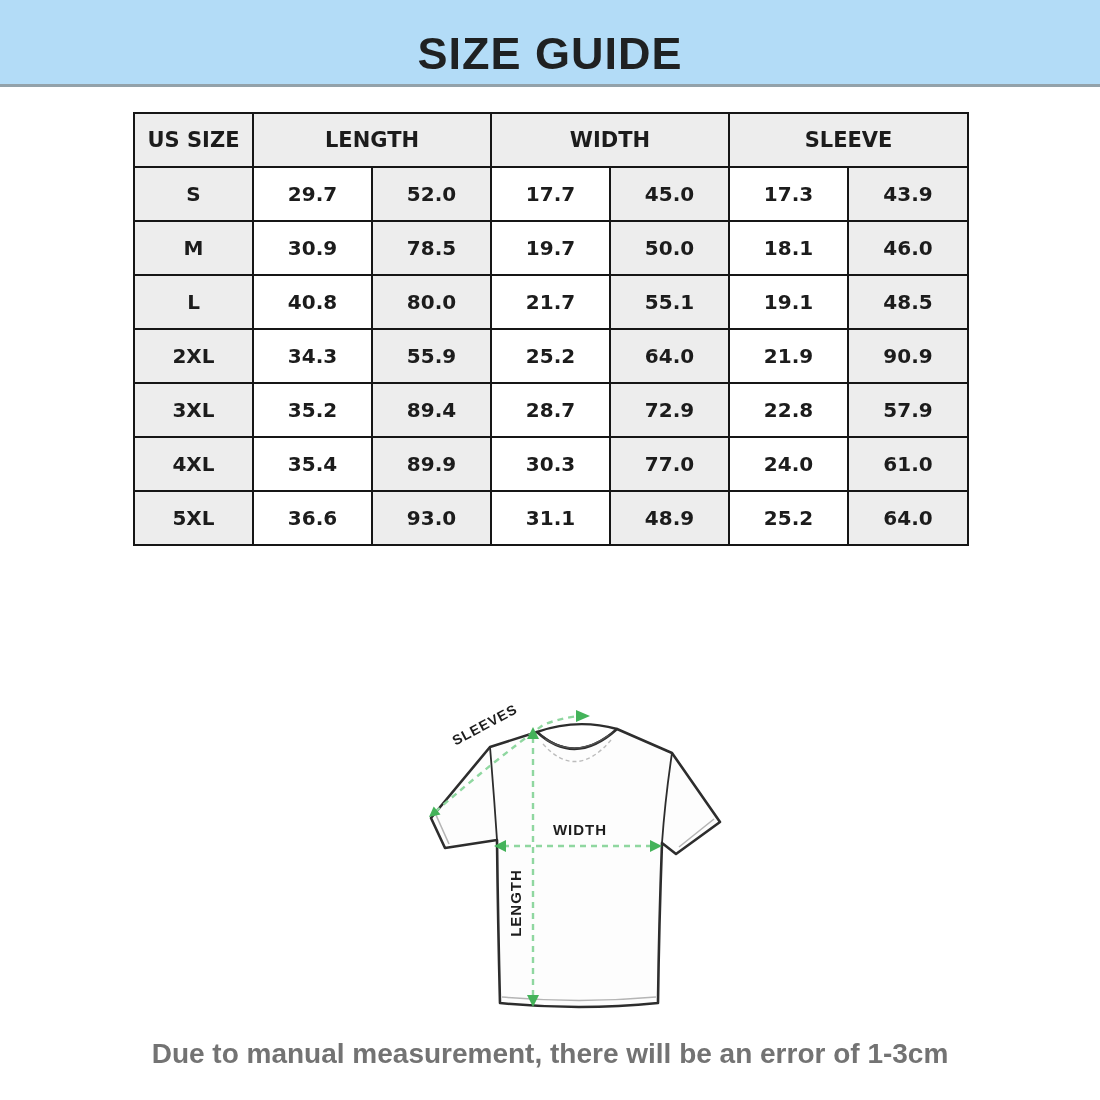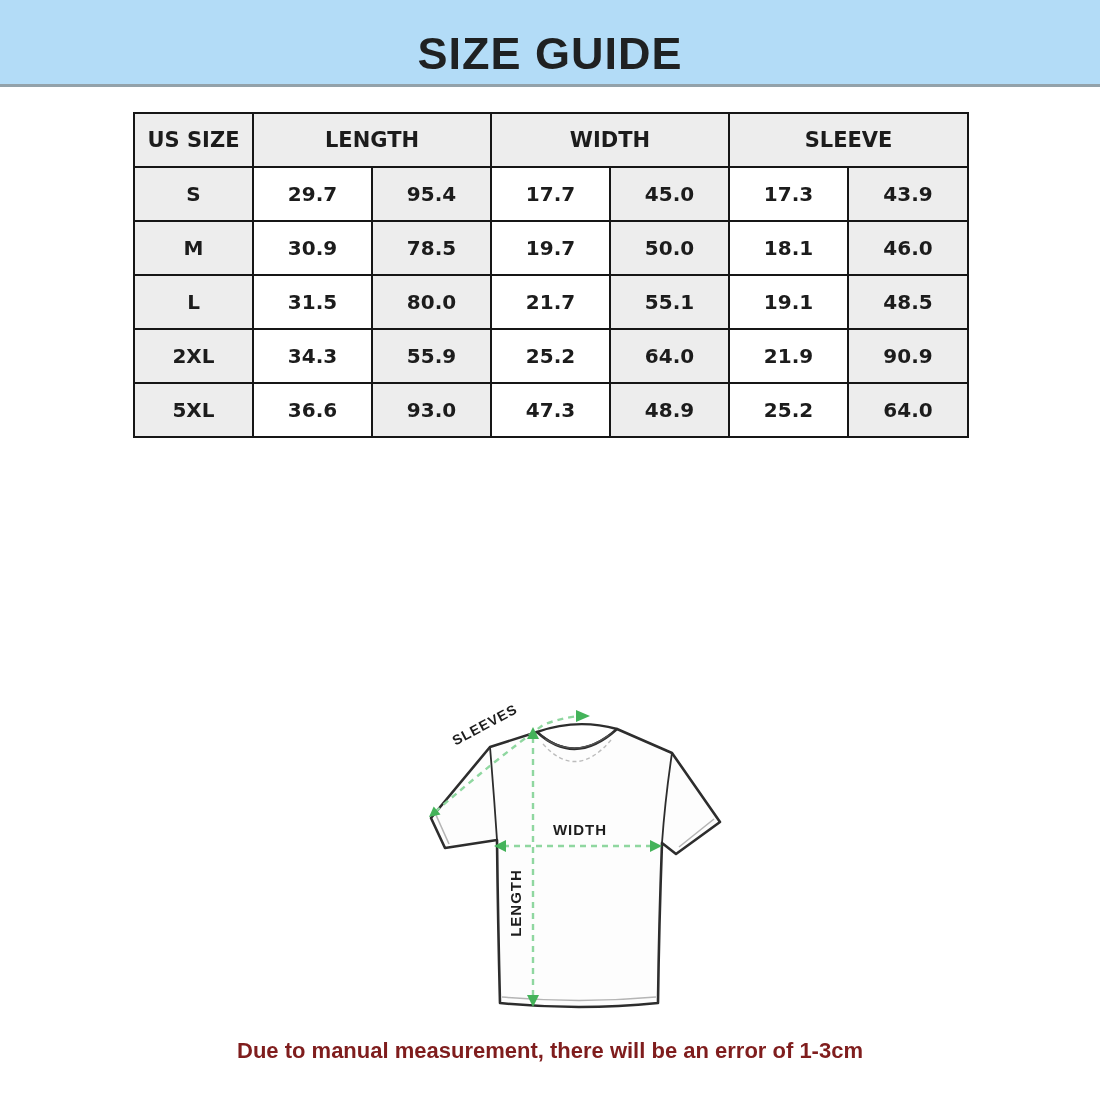--- a/index.html
+++ b/index.html
@@ -61,22 +61,22 @@
     letter-spacing: 1px;
   }
 
   
   .note {
     position: absolute; left: 0; top: 1038px;
     width: 1100px;
     text-align: center;
     font-family: "Liberation Sans", sans-serif;
     font-weight: 700;
-    font-size: 22px;
-    color: #7f1d1d;
+    font-size: 28px;
+    color: #737373;
   }
 </style>
 </head>
 <body>
 
 <div class="banner">
   <span class="title">SIZE GUIDE</span>
 </div>
 
 <table class="size-table">
@@ -92,58 +92,76 @@
   <tbody>
       <tr>
     <th class="shade">US SIZE</th>
     <th class="shade" colspan="2">LENGTH</th>
     <th class="shade" colspan="2">WIDTH</th>
     <th class="shade" colspan="2">SLEEVE</th>
   </tr>
   <tr>
     <td class="shade">S</td>
     <td>29.7</td>
-    <td class="shade">95.4</td>
+    <td class="shade">52.0</td>
     <td>17.7</td>
     <td class="shade">45.0</td>
     <td>17.3</td>
     <td class="shade">43.9</td>
   </tr>
   <tr>
     <td class="shade">M</td>
     <td>30.9</td>
     <td class="shade">78.5</td>
     <td>19.7</td>
     <td class="shade">50.0</td>
     <td>18.1</td>
     <td class="shade">46.0</td>
   </tr>
   <tr>
     <td class="shade">L</td>
-    <td>31.5</td>
+    <td>40.8</td>
     <td class="shade">80.0</td>
     <td>21.7</td>
     <td class="shade">55.1</td>
     <td>19.1</td>
     <td class="shade">48.5</td>
   </tr>
   <tr>
     <td class="shade">2XL</td>
     <td>34.3</td>
     <td class="shade">55.9</td>
     <td>25.2</td>
     <td class="shade">64.0</td>
     <td>21.9</td>
     <td class="shade">90.9</td>
   </tr>
   <tr>
+    <td class="shade">3XL</td>
+    <td>35.2</td>
+    <td class="shade">89.4</td>
+    <td>28.7</td>
+    <td class="shade">72.9</td>
+    <td>22.8</td>
+    <td class="shade">57.9</td>
+  </tr>
+  <tr>
+    <td class="shade">4XL</td>
+    <td>35.4</td>
+    <td class="shade">89.9</td>
+    <td>30.3</td>
+    <td class="shade">77.0</td>
+    <td>24.0</td>
+    <td class="shade">61.0</td>
+  </tr>
+  <tr>
     <td class="shade">5XL</td>
     <td>36.6</td>
     <td class="shade">93.0</td>
-    <td>47.3</td>
+    <td>31.1</td>
     <td class="shade">48.9</td>
     <td>25.2</td>
     <td class="shade">64.0</td>
   </tr>
 </tbody>
   </table>
 
 <svg class="diagram" viewBox="0 0 340 350">
 
   <path d="M 142 47 Q 180 82 222 44 L 277 68 L 325 137 L 281 169 L 267 158 Q 264 240 263 318 Q 184 326 105 318 Q 103 240 102 155 L 50 163 L 36 133 L 95 62 Z" fill="#fdfdfd" stroke="#2d2d2d" stroke-width="2.6" stroke-linejoin="round"></path>

